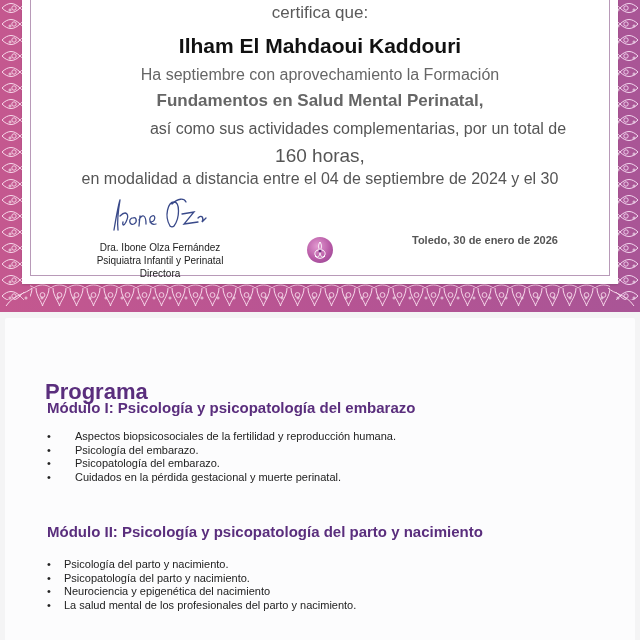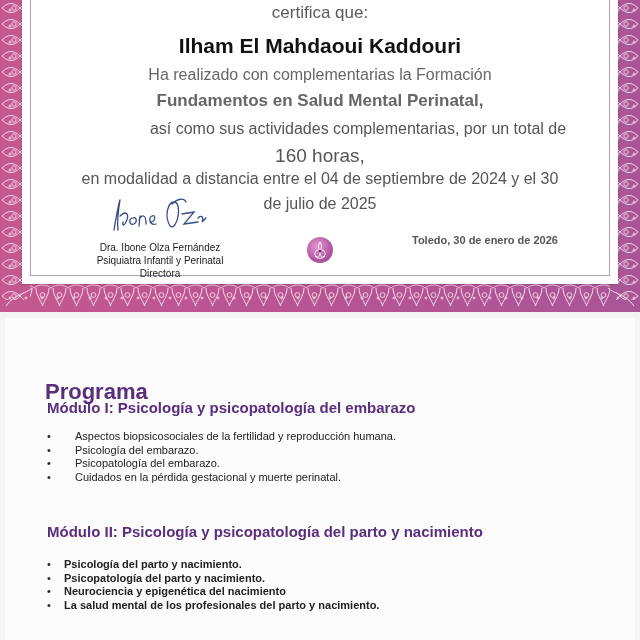--- a/index.html
+++ b/index.html
@@ -75,21 +75,21 @@
   }
   .mod1-title { top: 399px; }
   .mod2-title { top: 523px; }
 
   .list { position: absolute; left: 47px; margin: 0; padding: 0; list-style: none; font-size: 11px; color: #222; }
   .list li { position: relative; height: 13.5px; line-height: 13.5px; white-space: nowrap; }
   .list .bullet { position: absolute; left: 0; top: 0; }
   .list1 { top: 430px; }
   .list1 .txt { position: absolute; left: 28px; }
   .list2 { top: 558px; }
-  .list2 .txt { position: absolute; left: 17px; font-weight: bold; }
+  .list2 .txt { position: absolute; left: 17px; }
 </style>
 </head>
 <body>
 
 <div class="page">
 
   <div class="cert">
     <svg class="lace-left" viewBox="0 0 24 300" preserveAspectRatio="none">
       <defs>
         <pattern id="laceL" width="24" height="16" patternUnits="userSpaceOnUse">
@@ -123,26 +123,25 @@
           <path d="M0 4 C4 0, 13 0, 17 4" fill="none" stroke="#f7d8ea" stroke-width="0.8"></path>
         </pattern>
       </defs>
       <rect x="30" width="580" height="28" fill="url(#laceB)"></rect>
       <path d="M6 22 C14 10, 26 10, 32 4" fill="none" stroke="#f7d8ea" stroke-width="1"></path>
       <path d="M634 22 C626 10, 614 10, 608 4" fill="none" stroke="#f7d8ea" stroke-width="1"></path>
     </svg>
 
     <div class="cert-text c-certifica">certifica que:</div>
     <div class="cert-text c-name">Ilham El Mahdaoui Kaddouri</div>
-    <div class="cert-text c-line1">Ha realizado con complementarias la Formación</div>
+    <div class="cert-text c-line1">Ha septiembre con aprovechamiento la Formación</div>
     <div class="cert-text c-course">Fundamentos en Salud Mental Perinatal,</div>
     <div class="cert-text c-line2">así como sus actividades complementarias, por un total de</div>
     <div class="cert-text c-hours">160 horas,</div>
     <div class="cert-text c-line3">en modalidad a distancia entre el 04 de septiembre de 2024 y el 30</div>
-    <div class="cert-text c-line4">de julio de 2025</div>
 
     <svg class="signature" viewBox="0 0 110 40">
       <path d="M8 34 C10 22, 12 10, 14 4 M14 4 C12 16, 11 26, 12 34 M14 20 C20 14, 24 18, 20 26 C18 30, 16 30, 17 26 M26 22 C22 24, 24 30, 28 28 C32 26, 30 20, 27 22 M34 20 L33 30 M33 24 C36 18, 40 18, 40 28 M44 26 C50 26, 50 18, 46 20 C42 22, 44 30, 50 28" fill="none" stroke="#3a4a8a" stroke-width="1.3" stroke-linecap="round"></path>
       <path d="M64 30 C58 20, 62 6, 68 6 C74 6, 74 22, 68 30 C66 32, 64 30, 64 30 M66 8 C72 2, 78 2, 80 6 M76 18 L88 16 L78 28 L92 26 M92 22 C96 18, 98 22, 96 26 L100 22" fill="none" stroke="#3a4a8a" stroke-width="1.3" stroke-linecap="round"></path>
     </svg>
 
     <div class="signer">
       <div>Dra. Ibone Olza Fernández</div>
       <div>Psiquiatra Infantil y Perinatal</div>
       <div>Directora</div>

